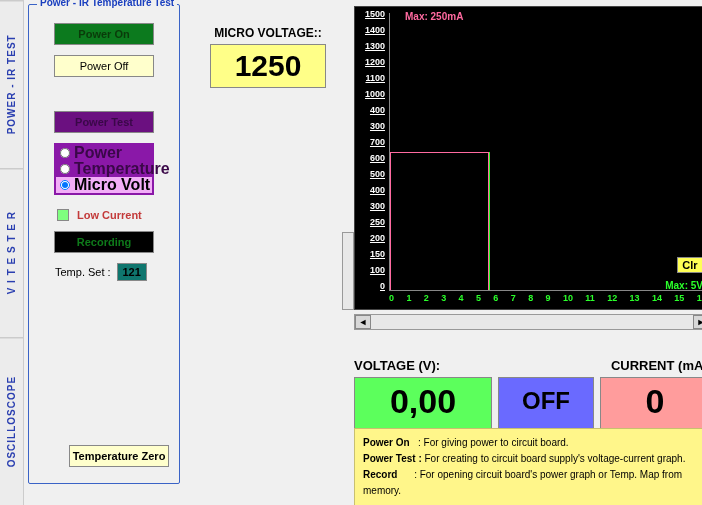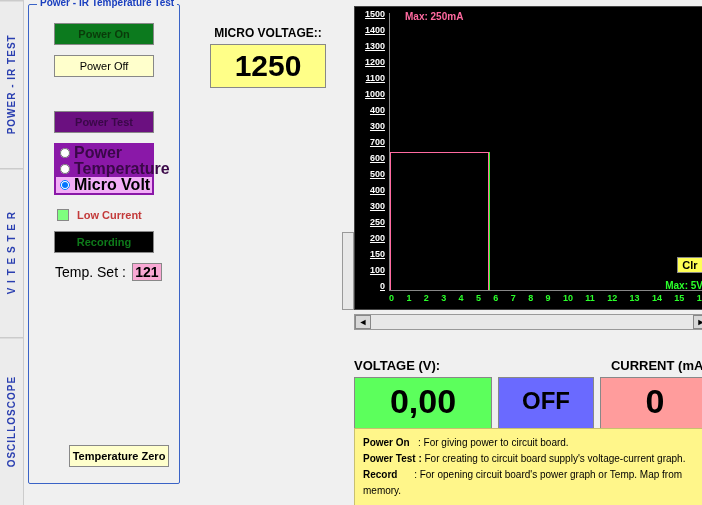--- a/index.html
+++ b/index.html
@@ -82,22 +82,22 @@
   }
   .rrow { display: flex; align-items: center; height: 16px; padding-left: 4px; }
   .rrow label { font-size: 16px; color: #3a0848; font-weight: bold; margin-left: 4px; }
   .rrow input[type=radio] { width:10px; height:10px; }
   .rrow.sel { background: #f2aef7; }
   .rrow.sel label { color:#000; font-weight:bold; }
   .chk-row { display:flex; align-items:center; margin: 14px 0 10px 20px; }
   .chk-row .chkbox { width:12px; height:12px; background:#7fff7f; border:1px solid #888; margin-right:8px; }
   .chk-row span { color:#c33a3a; font-weight:bold; font-size:11px; }
   .btn-lime { background:#000000; color:#0e7a1a; font-weight:bold; }
-  .temp-row { display:flex; align-items:center; margin: 8px 0 0 18px; font-size:14px; }
-  .temp-row .box { width:30px; height:18px; background:#f9a8d4; border:1px solid #888; text-align:center; line-height:16px; font-weight:bold; margin-left:6px; }
+  .temp-row { display:flex; align-items:center; margin: 8px 0 0 18px; font-size:11px; }
+  .temp-row .box { width:30px; height:18px; background:#0f766e; border:1px solid #888; text-align:center; line-height:16px; font-weight:bold; margin-left:6px; }
   .temp-zero { position:absolute; bottom:16px; left:40px; width:100px; height:22px; background:#ffffcc; border:1px solid #888; font-size:11px; font-weight:bold; text-align:center; line-height:20px; cursor:pointer; }
 
   .mv-block { position:absolute; left:186px; top:26px; }
   .mv-label { font-size:12px; font-weight:bold; text-align:center; }
   .mv-box { margin-top:4px; width:116px; height:44px; background:#ffff88; border:1px solid #888; text-align:center; font-size:30px; font-weight:bold; line-height:42px; font-family:Arial; }
 
   .chart-wrap { position:absolute; left:330px; top:6px; width:356px; height:336px; }
   .chart { width:356px; height:304px; background:#000; border:1px solid #444; position:relative; font-family:Arial; }
   .y-ticks { position:absolute; left:0; top:2px; bottom:18px; width:34px; display:flex; flex-direction:column; justify-content:space-between; text-align:right; }
   .y-ticks span { color:#fff; font-size:9px; font-weight:bold; padding-right:4px;text-decoration:underline; }

